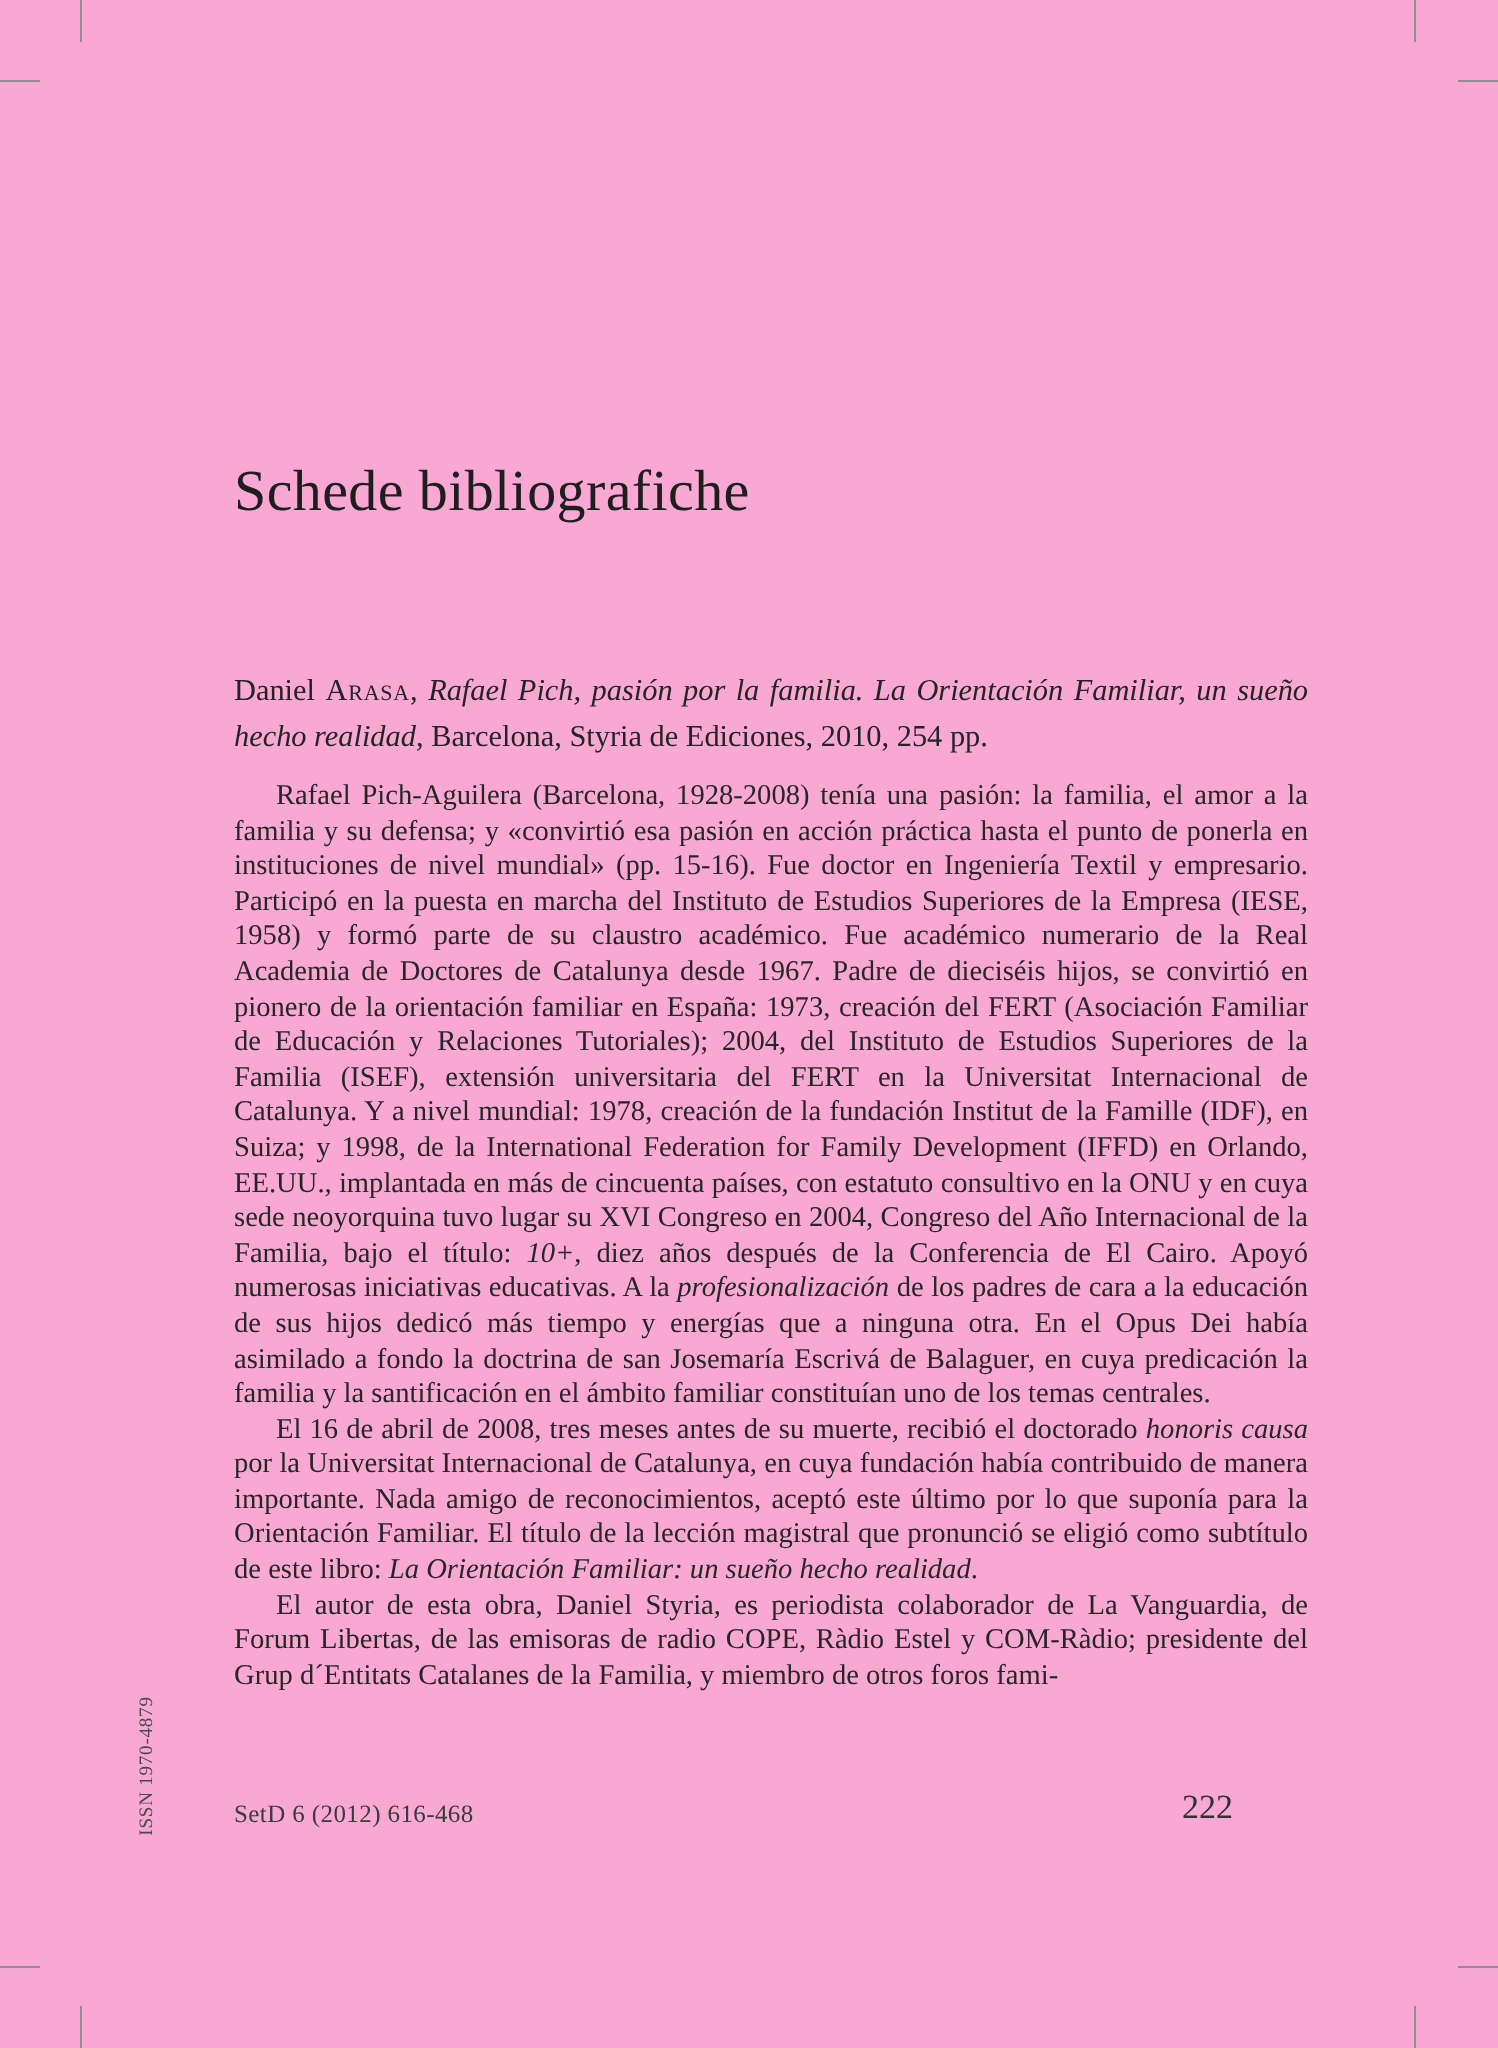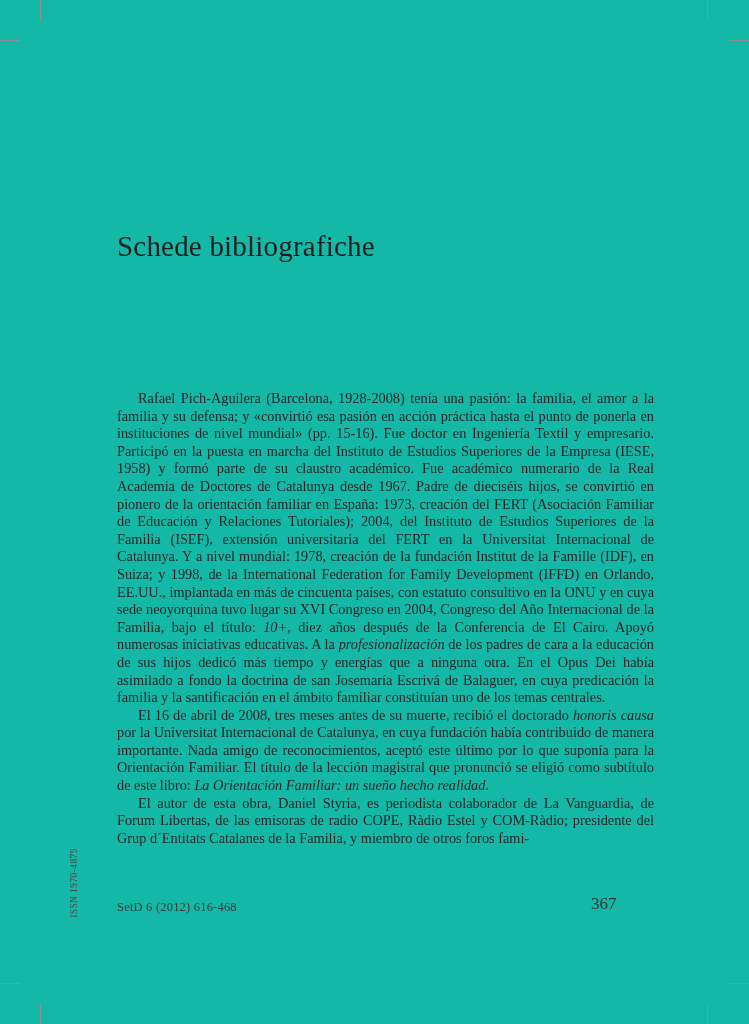--- a/index.html
+++ b/index.html
@@ -4,21 +4,21 @@
 <style>
   html, body {
     margin: 0;
     padding: 0;
     background: #ffffff;
   }
   .page {
     position: relative;
     width: 749px;
     height: 1024px;
-    background: #14b8a6;
+    background: #f9a8d4;
     overflow: hidden;
     font-family: "Liberation Serif", serif;
     color: #262626;
   }
   
   .crop {
     position: absolute;
     background: #8f8f8f;
   }
   .crop.v { width: 1.5px; height: 21px; }
@@ -111,23 +111,24 @@
   <div class="crop h h-tr"></div>
   <div class="crop h h-bl"></div>
   <div class="crop v v-bl"></div>
   <div class="crop h h-br"></div>
   <div class="crop v v-br"></div>
 
   <div class="issn">ISSN 1970-4879</div>
 
   <h1 class="title">Schede bibliografiche</h1>
 
+  <p class="entry"><span class="run-normal">Daniel </span><span class="run-smallcaps">Arasa</span><span class="run-normal">, </span><span class="run-italic">Rafael Pich, pasión por la familia. La Orientación Familiar, un sueño hecho realidad</span><span class="run-normal">, Barcelona, Styria de Ediciones, 2010, 254 pp.</span></p>
 
   <div class="body-text">
       <p><span class="run-normal">Rafael Pich-Aguilera (Barcelona, 1928-2008) tenía una pasión: la familia, el amor a la familia y su defensa; y «convirtió esa pasión en acción práctica hasta el punto de ponerla en instituciones de nivel mundial» (pp. 15-16). Fue doctor en Ingeniería Textil y empresario. Participó en la puesta en marcha del Instituto de Estudios Superiores de la Empresa (IESE, 1958) y formó parte de su claustro académico. Fue académico numerario de la Real Academia de Doctores de Catalunya desde 1967. Padre de dieciséis hijos, se convirtió en pionero de la orientación familiar en España: 1973, creación del FERT (Asociación Familiar de Educación y Relaciones Tutoriales); 2004, del Instituto de Estudios Superiores de la Familia (ISEF), extensión universitaria del FERT en la Universitat Internacional de Catalunya. Y a nivel mundial: 1978, creación de la fundación Institut de la Famille (IDF), en Suiza; y 1998, de la International Federation for Family Development (IFFD) en Orlando, EE.UU., implantada en más de cincuenta países, con estatuto consultivo en la ONU y en cuya sede neoyorquina tuvo lugar su XVI Congreso en 2004, Congreso del Año Internacional de la Familia, bajo el título: </span><span class="run-italic">10+</span><span class="run-normal">, diez años después de la Conferencia de El Cairo. Apoyó numerosas iniciativas educativas. A la </span><span class="run-italic">profesionalización</span><span class="run-normal"> de los padres de cara a la educación de sus hijos dedicó más tiempo y energías que a ninguna otra. En el Opus Dei había asimilado a fondo la doctrina de san Josemaría Escrivá de Balaguer, en cuya predicación la familia y la santificación en el ámbito familiar constituían uno de los temas centrales.</span></p>
       <p><span class="run-normal">El 16 de abril de 2008, tres meses antes de su muerte, recibió el doctorado </span><span class="run-italic">honoris causa</span><span class="run-normal"> por la Universitat Internacional de Catalunya, en cuya fundación había contribuido de manera importante. Nada amigo de reconocimientos, aceptó este último por lo que suponía para la Orientación Familiar. El título de la lección magistral que pronunció se eligió como subtítulo de este libro: </span><span class="run-italic">La Orientación Familiar: un sueño hecho realidad</span><span class="run-normal">.</span></p>
       <p><span class="run-normal">El autor de esta obra, Daniel Styria, es periodista colaborador de La Vanguardia, de Forum Libertas, de las emisoras de radio COPE, Ràdio Estel y COM-Ràdio; presidente del Grup d´Entitats Catalanes de la Familia, y miembro de otros foros fami-</span></p>
     </div>
 
   <div class="footer-ref">SetD 6 (2012) 616-468</div>
-  <div class="footer-page">367</div>
+  <div class="footer-page">222</div>
 
 </div>
 
 </body></html>

